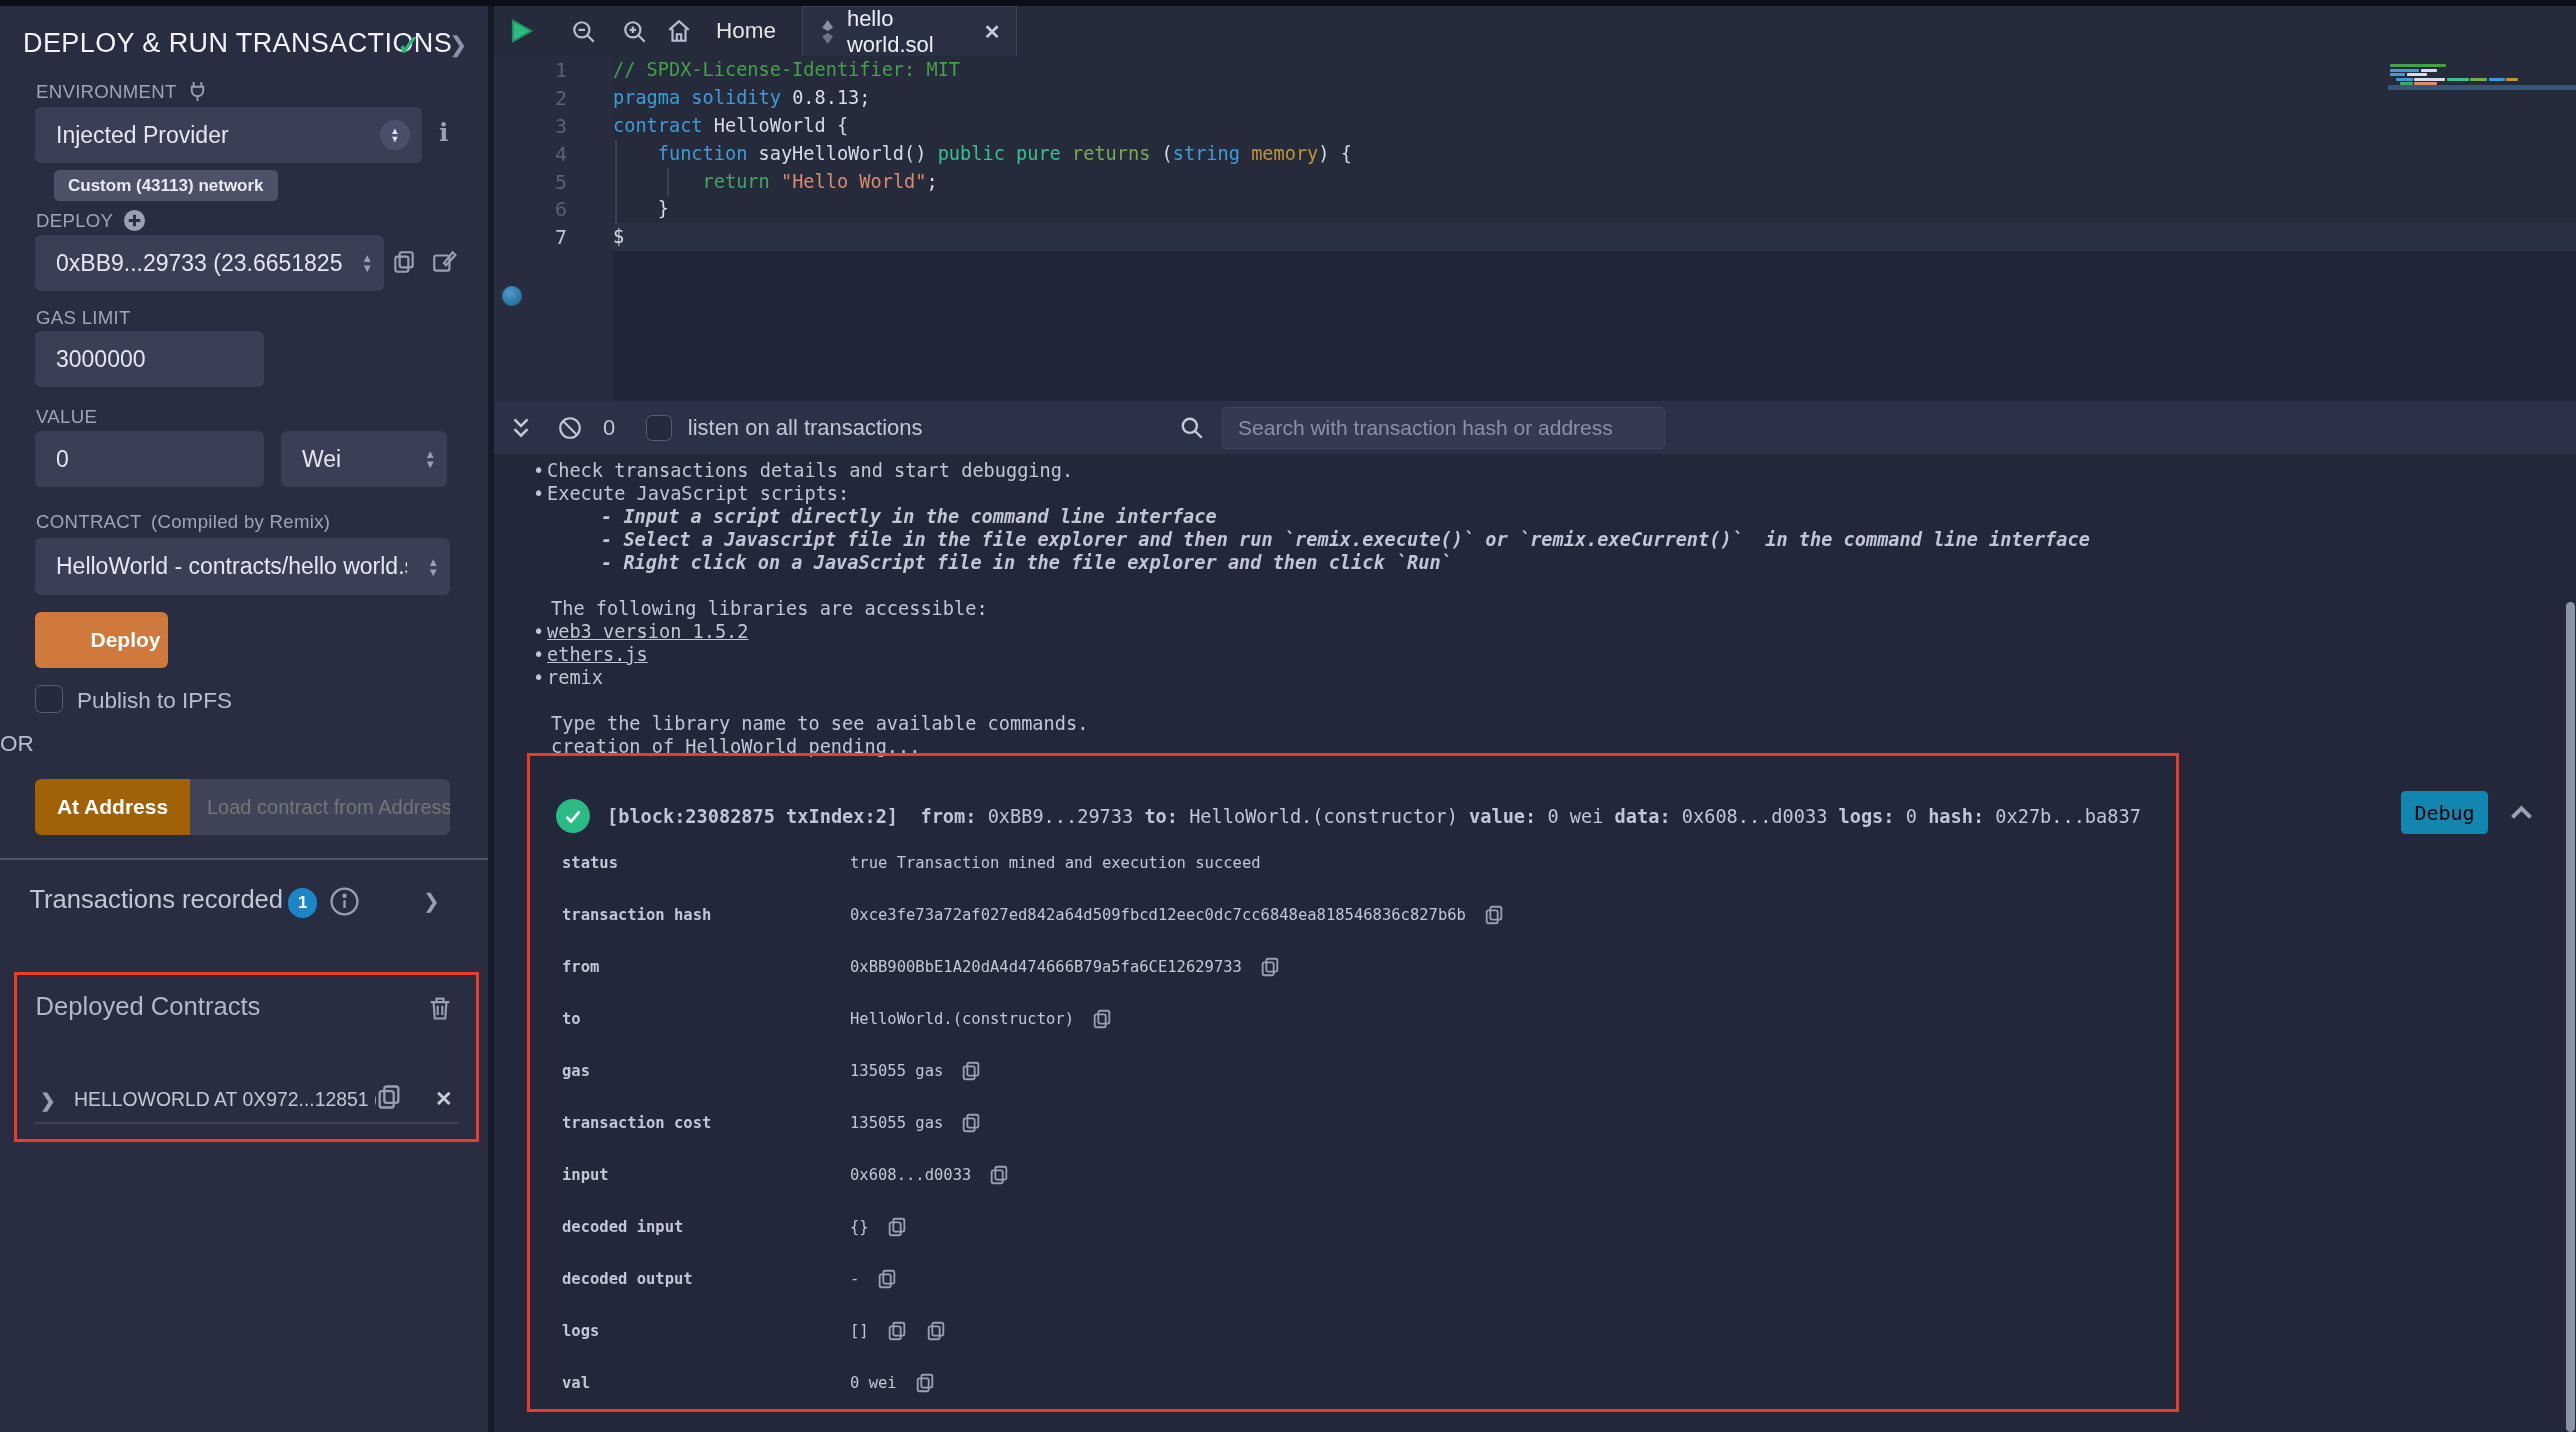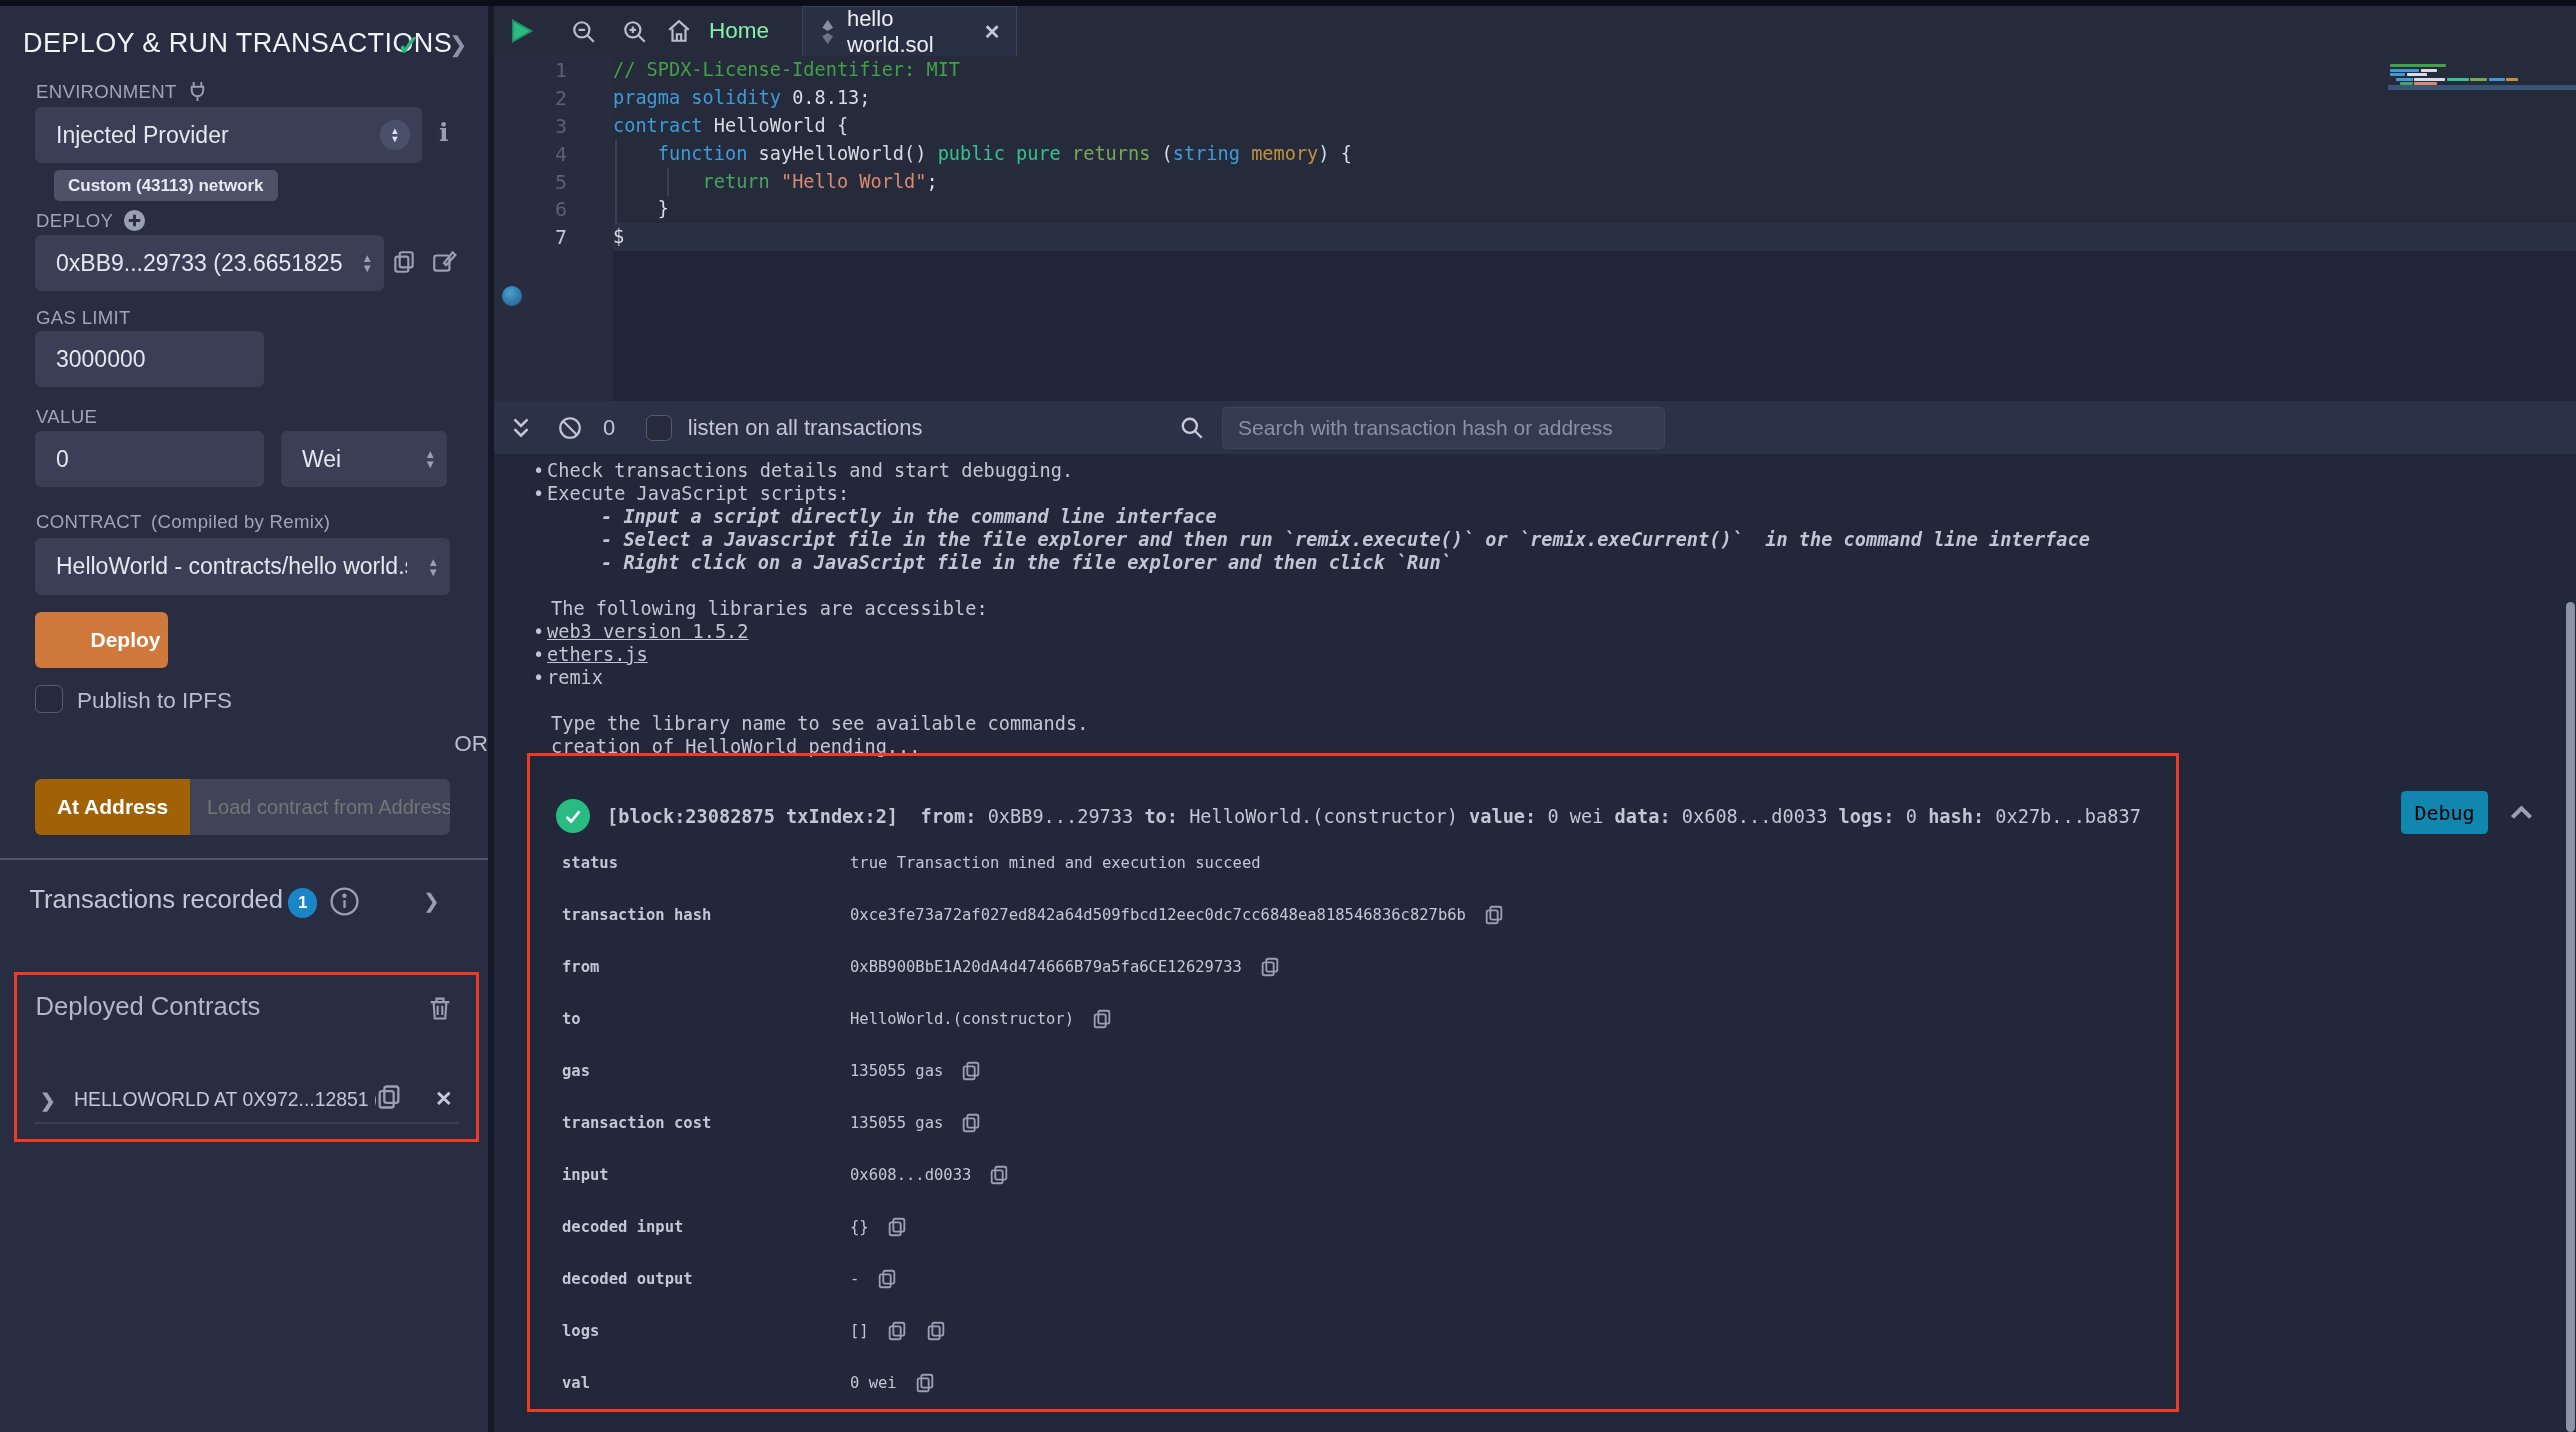--- a/index.html
+++ b/index.html
@@ -45,22 +45,22 @@
   .redbox { border:3.1px solid #ee3b25; }
 
   
   #main { left:494px; top:6.2px; width:2082px; height:1426px; background:#22273a; }
 
   
   #tabstrip { left:0; top:0; width:2082px; height:50px; background:#262b3c; }
   .tab-active { left:308px; top:0; width:215px; height:50px; background:#2a3044;
                 border:1.5px solid #3e4457; border-bottom:none; display:flex; align-items:center;
                 padding:0 15.5px; gap:11px; color:#eceef4; font-size:22px; }
-  .tab-home { left:172px; top:0; height:50px; display:flex; align-items:center; gap:17px;
-              color:#86efac; font-size:22.5px; }
+  .tab-home { left:172px; top:0; height:50px; display:flex; align-items:center; gap:24px;
+              color:#e5e5e5; font-size:22.5px; }
   .tab-x { color:#c6cad8; font-weight:bold; font-size:20px; margin-left:4.6px; }
 
   
   #editor { left:0; top:50px; width:2082px; height:346px; background:#21253a; }
   #gutter-col { left:0; top:0; width:119px; height:346px; background:#272c3f; }
   .eline { position:absolute; left:0; width:2082px; height:28px; display:flex; }
   .eline .gut { width:119px; flex:none; text-align:right; padding-right:46px; color:#5b6175;
                 font-size:20px; line-height:28px; font-family:"DejaVu Sans Mono", monospace; }
   .eline .codetxt { white-space:pre; font-family:"DejaVu Sans Mono", monospace; font-size:18.6px;
                     line-height:28px; }
@@ -202,21 +202,21 @@
           <span>▲</span>
           <span>▼</span>
         </span>
     </div>
 
     <button class="abs orange-btn" style="left:35px; top:606px; width:133px; height:56px;">Deploy</button>
 
     <input type="checkbox" class="abs cbox" style="left: 35px; top: 679px;">
     <div class="abs" style="left:77px; top:682px; color:#b9bdcd; font-size:22.5px;">Publish to IPFS</div>
 
-    <div class="abs" style="left:0; top:725px; width:488px; text-align:right; color:#b9bdcd; font-size:22.5px;">OR</div>
+    <div class="abs" style="left:0; top:725px; width:488px; text-align:left; color:#b9bdcd; font-size:22.5px;">OR</div>
 
     <button class="abs teal-btn" style="left:35px; top:773px; width:155px; height:56px;">At Address</button>
     <input class="abs sb-input" style="left: 190px; top: 773px; width: 260px; height: 56px; background: rgb(63, 68, 89); border-radius: 0px 6.2px 6.2px 0px; font-size: 20px; padding-left: 17px;" placeholder="Load contract from Address">
 
     <div class="abs divider" style="top:852px;"></div>
 
     <div class="abs" style="left:29.4px; top:879px; color:#c3c7d5; font-size:25.6px;">Transactions recorded</div>
     <div class="abs" style="left:288px; top:882px; width:29.4px; height:29.4px; border-radius:50%; background:#1a86c8; color:#fff; font-size:17px; font-weight:bold; display:flex; align-items:center; justify-content:center;">1</div>
     <svg class="abs" style="left:329px; top:880px;" width="31" height="31" viewBox="0 0 24 24" fill="none" stroke="#9aa0b4" stroke-width="1.8">
       <circle cx="12" cy="12" r="10"></circle>

